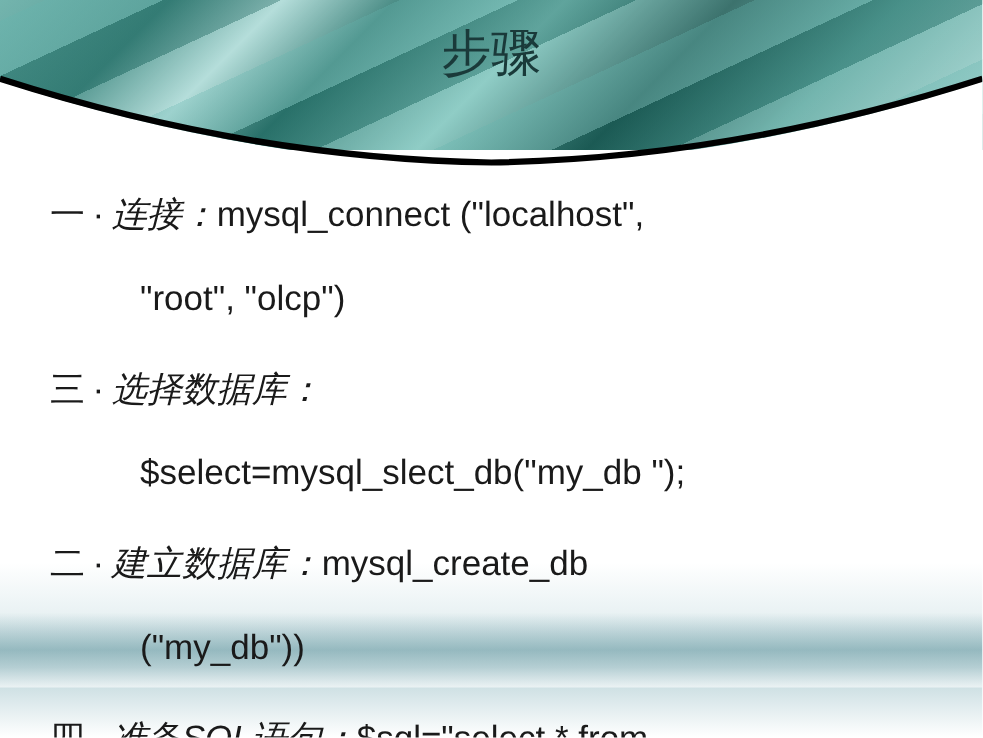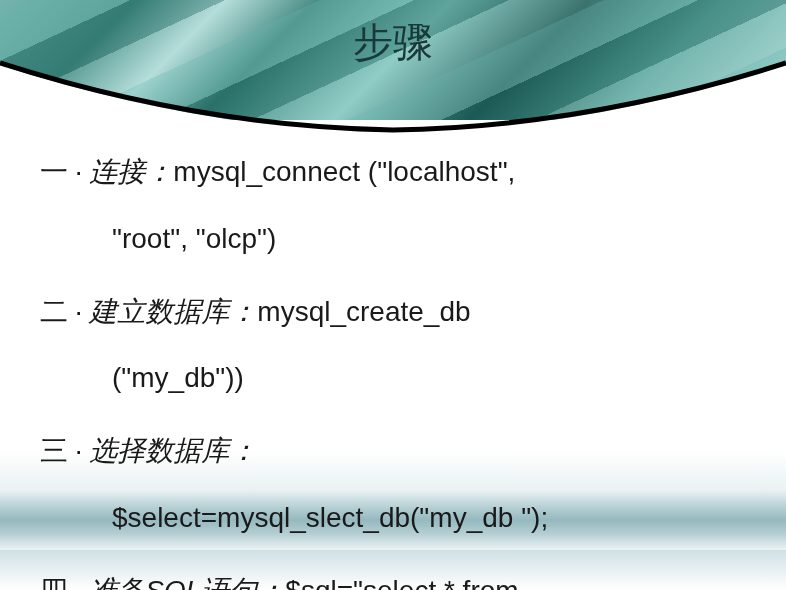--- a/index.html
+++ b/index.html
@@ -145,27 +145,27 @@
 
   <h1 class="title">步骤</h1>
 
   <div class="content">
     <div class="step">
       <span class="step-num">一</span><span class="step-dot">·</span><span class="step-label">连接：</span><span class="step-code">mysql_connect ("localhost",</span>
       <span class="step-continuation step-code">"root", "olcp")</span>
     </div>
 
     <div class="step">
-      <span class="step-num">二</span><span class="step-dot">·</span><span class="step-label">建立数据库：</span><span class="step-code">mysql_create_db</span>
-      <span class="step-continuation step-code">("my_db"))</span>
+      <span class="step-num">三</span><span class="step-dot">·</span><span class="step-label">选择数据库：</span><span class="step-code"></span>
+      <span class="step-continuation step-code">$select=mysql_slect_db("my_db ");</span>
     </div>
 
     <div class="step">
-      <span class="step-num">三</span><span class="step-dot">·</span><span class="step-label">选择数据库：</span><span class="step-code"></span>
-      <span class="step-continuation step-code">$select=mysql_slect_db("my_db ");</span>
+      <span class="step-num">二</span><span class="step-dot">·</span><span class="step-label">建立数据库：</span><span class="step-code">mysql_create_db</span>
+      <span class="step-continuation step-code">("my_db"))</span>
     </div>
 
     <div class="step">
       <span class="step-num">四</span><span class="step-dot">·</span><span class="step-label">准备SQL语句：</span><span class="step-code">$sql="select * from</span>
     </div>
   </div>
 
   <div class="footer-wave"></div>
 </div>
 

